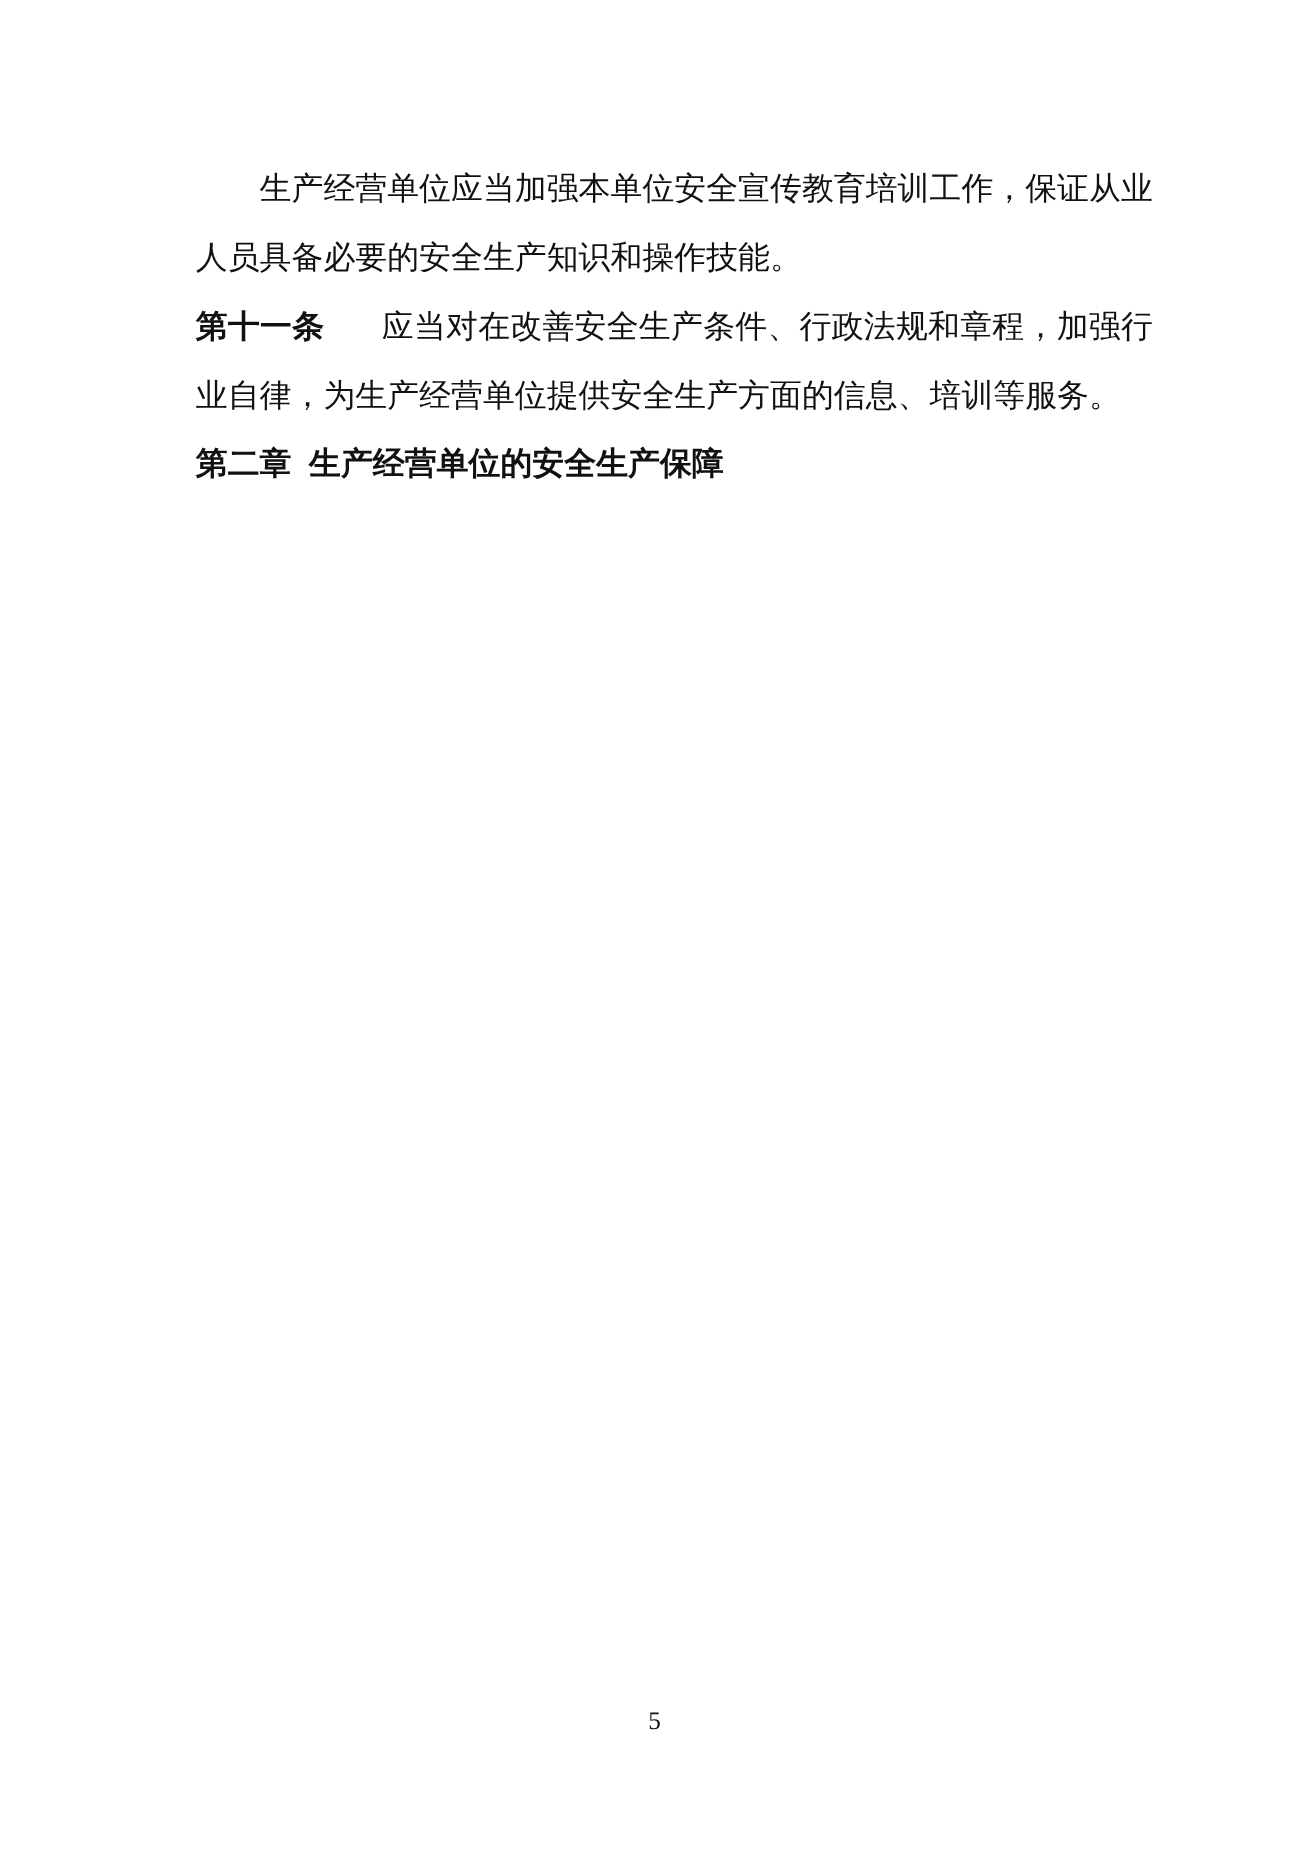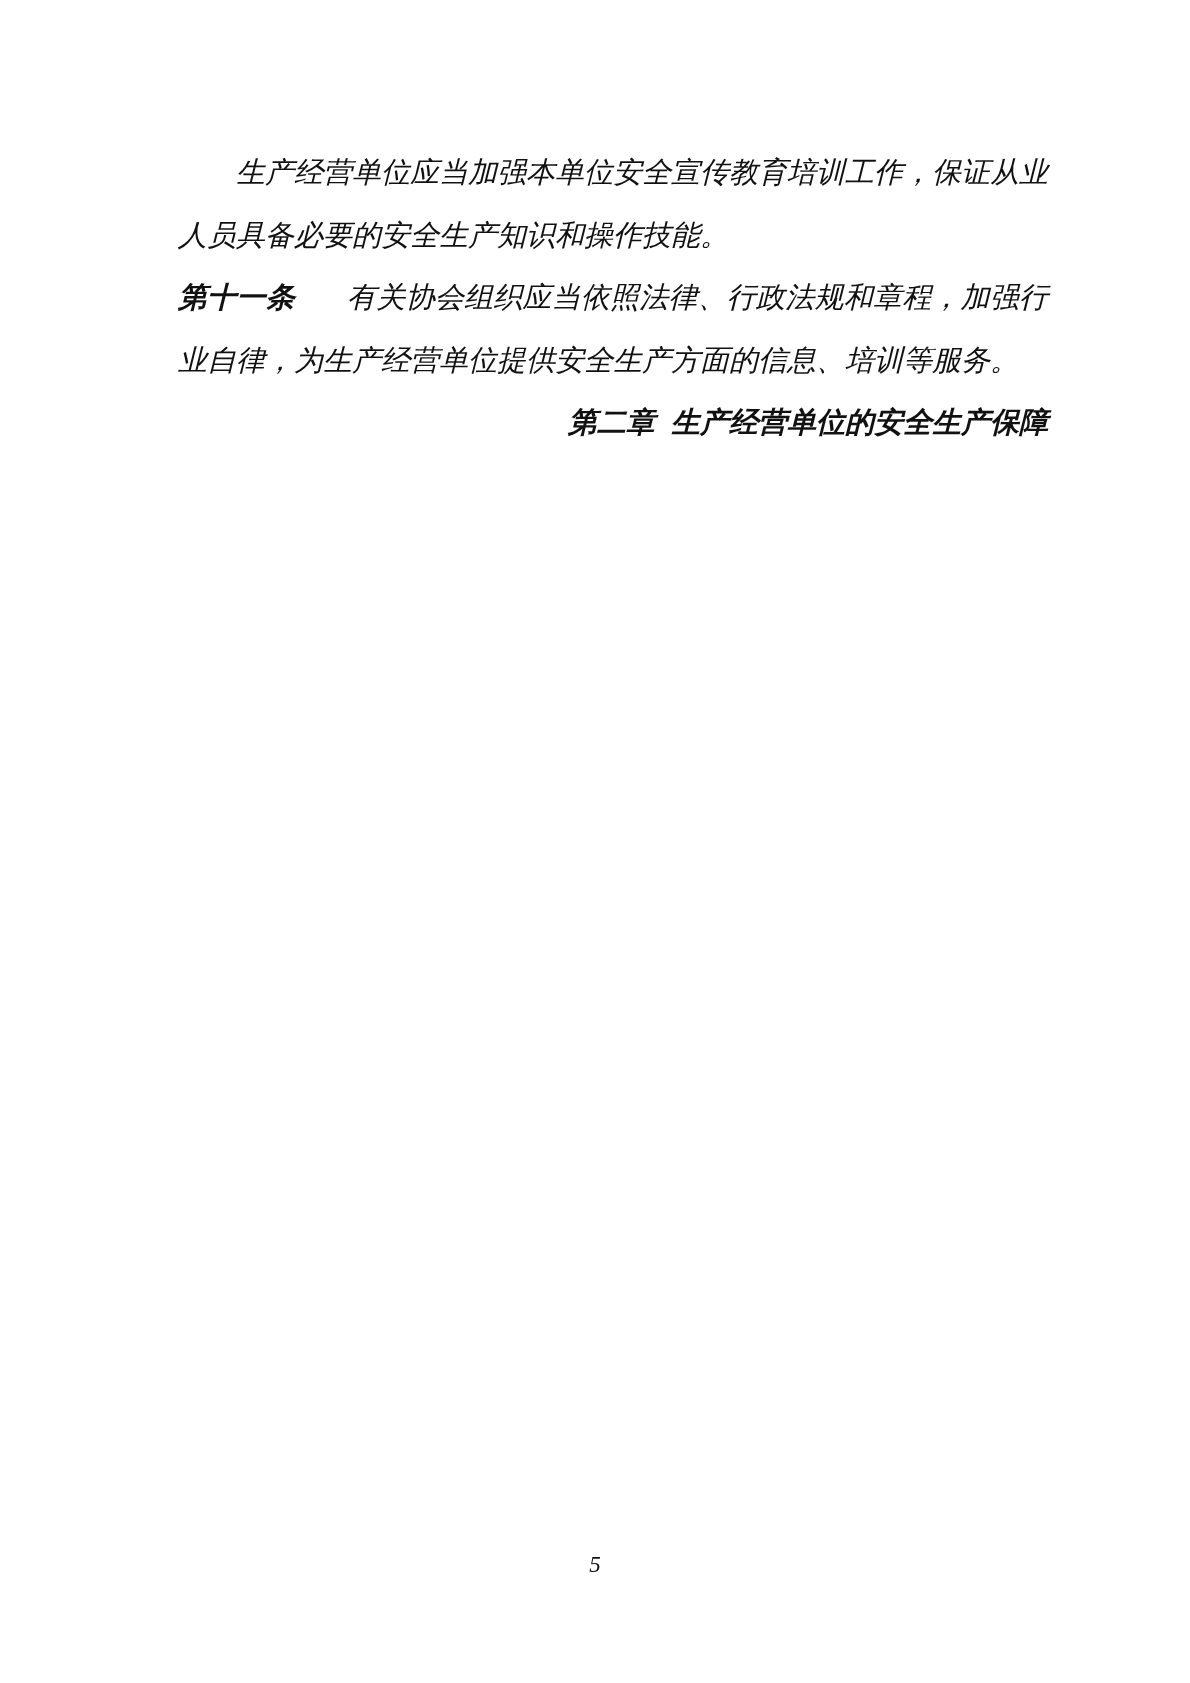--- a/index.html
+++ b/index.html
@@ -1,15 +1,15 @@
 <!DOCTYPE html>
 <html><head>
 <meta charset="utf-8">
 <style>
-  * { margin: 0; padding: 0; box-sizing: border-box; font-style: italic; }
+  * { margin: 0; padding: 0; box-sizing: border-box; }
   html, body { background: #ffffff; }
   .page {
     position: relative;
     width: 1190px;
     height: 1683px;
     background: #ffffff;
     color: #111111;
     font-family: "Liberation Serif", serif;
     overflow: hidden;
   }
@@ -29,21 +29,21 @@
   .para.article {
     text-indent: 0;
   }
   .article-label {
     font-weight: 700;
     margin-right: 1.8em;
     margin-top: 28px;
   }
   .para.chapter {
     text-indent: 0;
-    text-align: right;
+    text-align: left;
     font-weight: 700;
   }
   .chapter-label {
     margin-right: 0.55em;
   }
   .page-number {
     position: absolute;
     top: 1550px;
     left: 0;
     width: 100%;
@@ -57,21 +57,21 @@
 <body>
 
 <div class="page">
   <div class="content">
 
     <p class="para body">生产经营单位应当加强本单位安全宣传教育培训工作，保证从业人员具备必要的安全生产知识和操作技能。</p>
 
 
 
 
-    <p class="para article"><span class="article-label">第十一条</span><span class="article-text">有关协会组织应当依照法律、行政法规和章程，加强行业自律，为生产经营单位提供安全生产方面的信息、培训等服务。</span></p>
+    <p class="para article"><span class="article-label">第十一条</span><span class="article-text">应当对在改善安全生产条件、行政法规和章程，加强行业自律，为生产经营单位提供安全生产方面的信息、培训等服务。</span></p>
 
 
 
     <p class="para chapter"><span class="chapter-label">第二章</span><span class="chapter-title">生产经营单位的安全生产保障</span></p>
 
 
   </div>
 
   <div class="page-number">5</div>
 </div>

